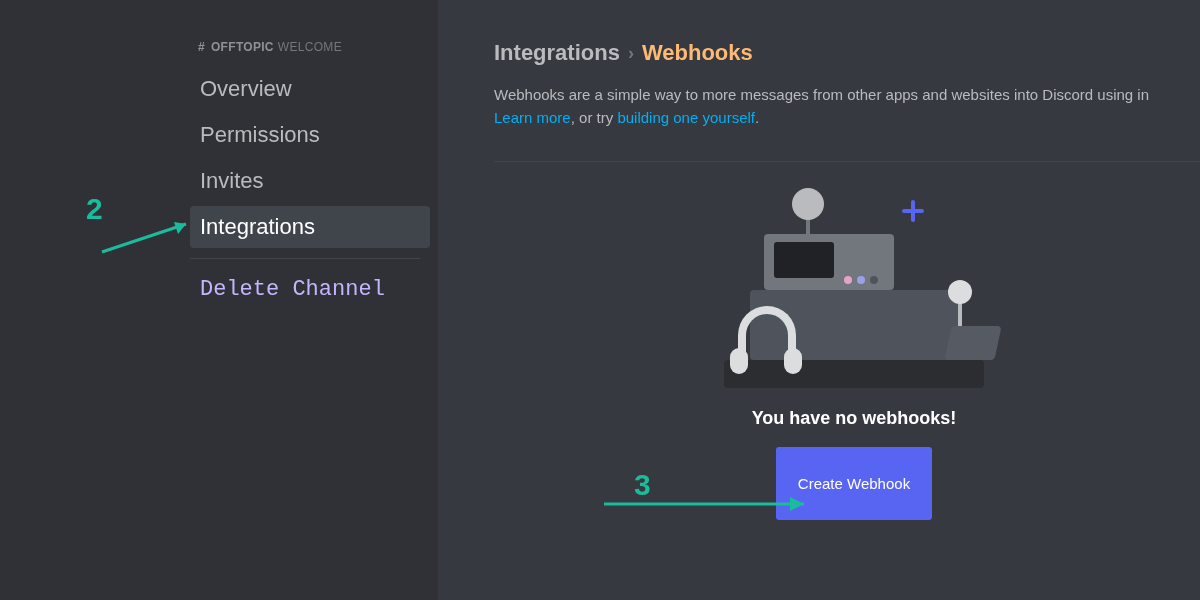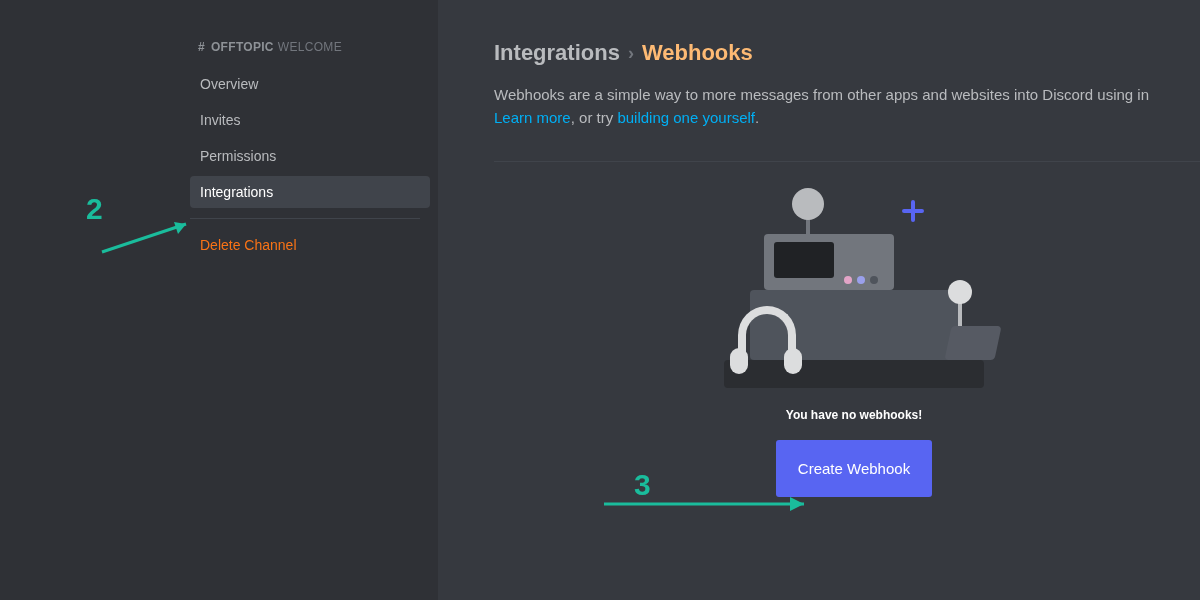--- a/index.html
+++ b/index.html
@@ -25,37 +25,37 @@
     font-weight: 700;
     letter-spacing: .3px;
     margin: 0 0 14px 8px;
     display: flex;
     align-items: center;
     gap: 4px;
   }
   .channel-crumb .hash { margin-right: 2px; }
   .side-item {
     color: #b9bbbe;
-    font-size: 14px;
+    font-size: 22px;
     padding: 8px 10px;
     border-radius: 4px;
     cursor: pointer;
     margin-bottom: 4px;
   }
   .side-item.active {
     background: #40444b;
     color: #fff;
   }
   .side-sep {
     height: 1px;
     background: #40444b;
     margin: 10px 10px 10px 0;
     width: 230px;
   }
-  .side-item.danger { color: #f97316; }
+  .side-item.danger { color: #c4b5fd; font-family: Liberation Mono, monospace; }
 
   
   .main {
     flex: 1;
     background: #36393f;
     padding: 40px 0 40px 56px;
   }
   .breadcrumb {
     font-size: 22px;
     font-weight: 700;
@@ -83,31 +83,31 @@
   }
   .empty-wrap {
     display: flex;
     flex-direction: column;
     align-items: center;
     width: 720px;
   }
   .empty-title {
     color: #fff;
     font-weight: 700;
-    font-size: 12px;
+    font-size: 18px;
     margin-top: 20px;
   }
   .btn-primary {
     background: #5865f2;
     color: #fff;
     font-size: 15px;
     font-weight: 500;
     border: none;
     border-radius: 3px;
-    padding: 20px 22px;
+    padding: 28px 22px;
     margin-top: 18px;
     cursor: pointer;
   }
 
   
   .illus {
     position: relative;
     width: 300px;
     height: 200px;
   }
@@ -229,22 +229,22 @@
 </head>
 <body>
 
 <div class="sidebar">
   <div class="channel-crumb">
     <span class="hash">#</span>
     <span>OFFTOPIC</span>
     <span style="color:#72767d;font-weight:400;">WELCOME</span>
   </div>
   <div class="side-item">Overview</div>
+  <div class="side-item">Permissions</div>
   <div class="side-item">Invites</div>
-  <div class="side-item">Permissions</div>
   <div class="side-item active">Integrations</div>
   <div class="side-sep"></div>
   <div class="side-item danger">Delete Channel</div>
 </div>
 
 <div class="main">
   <div class="breadcrumb">
     <span class="parent">Integrations</span>
     <span class="chev">›</span>
     <span class="current">Webhooks</span>

